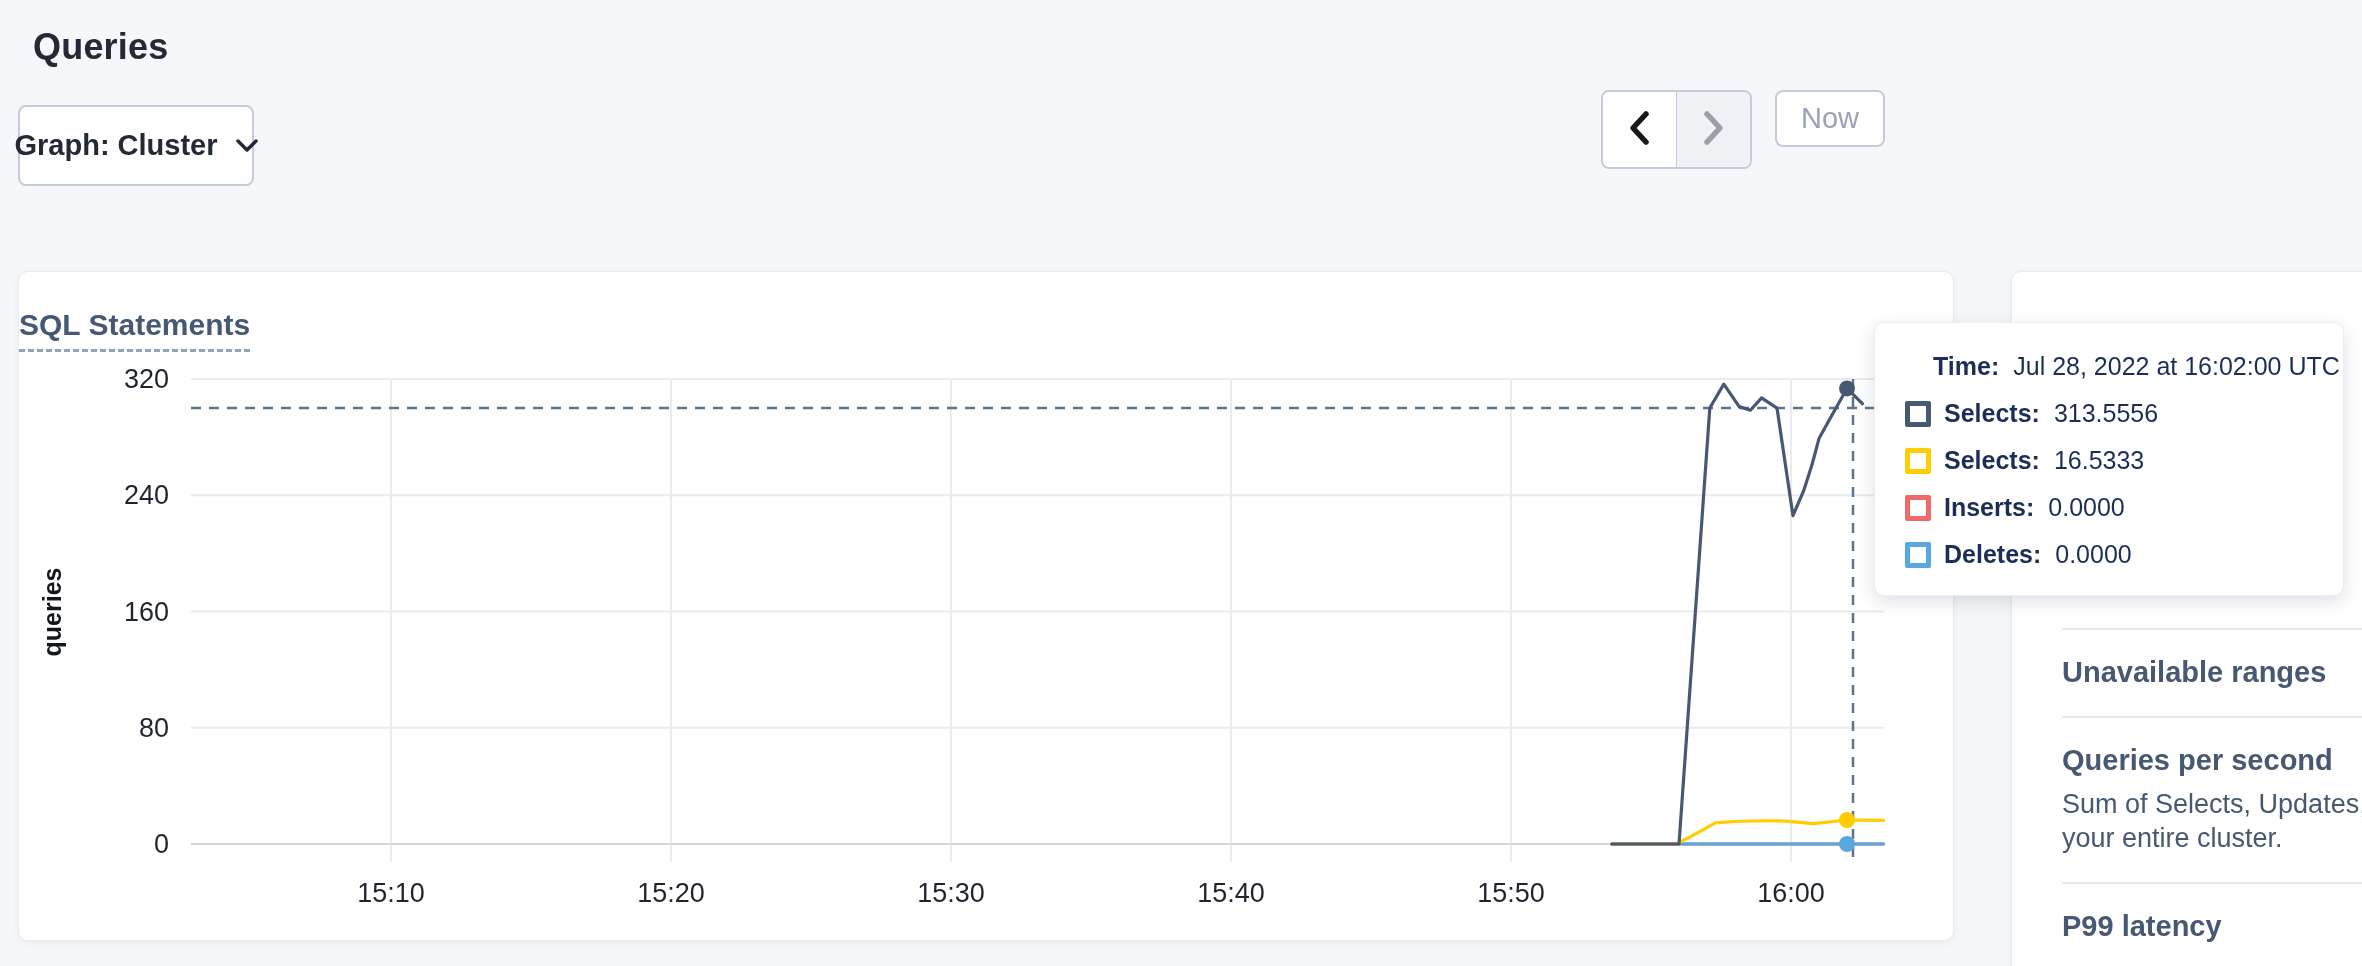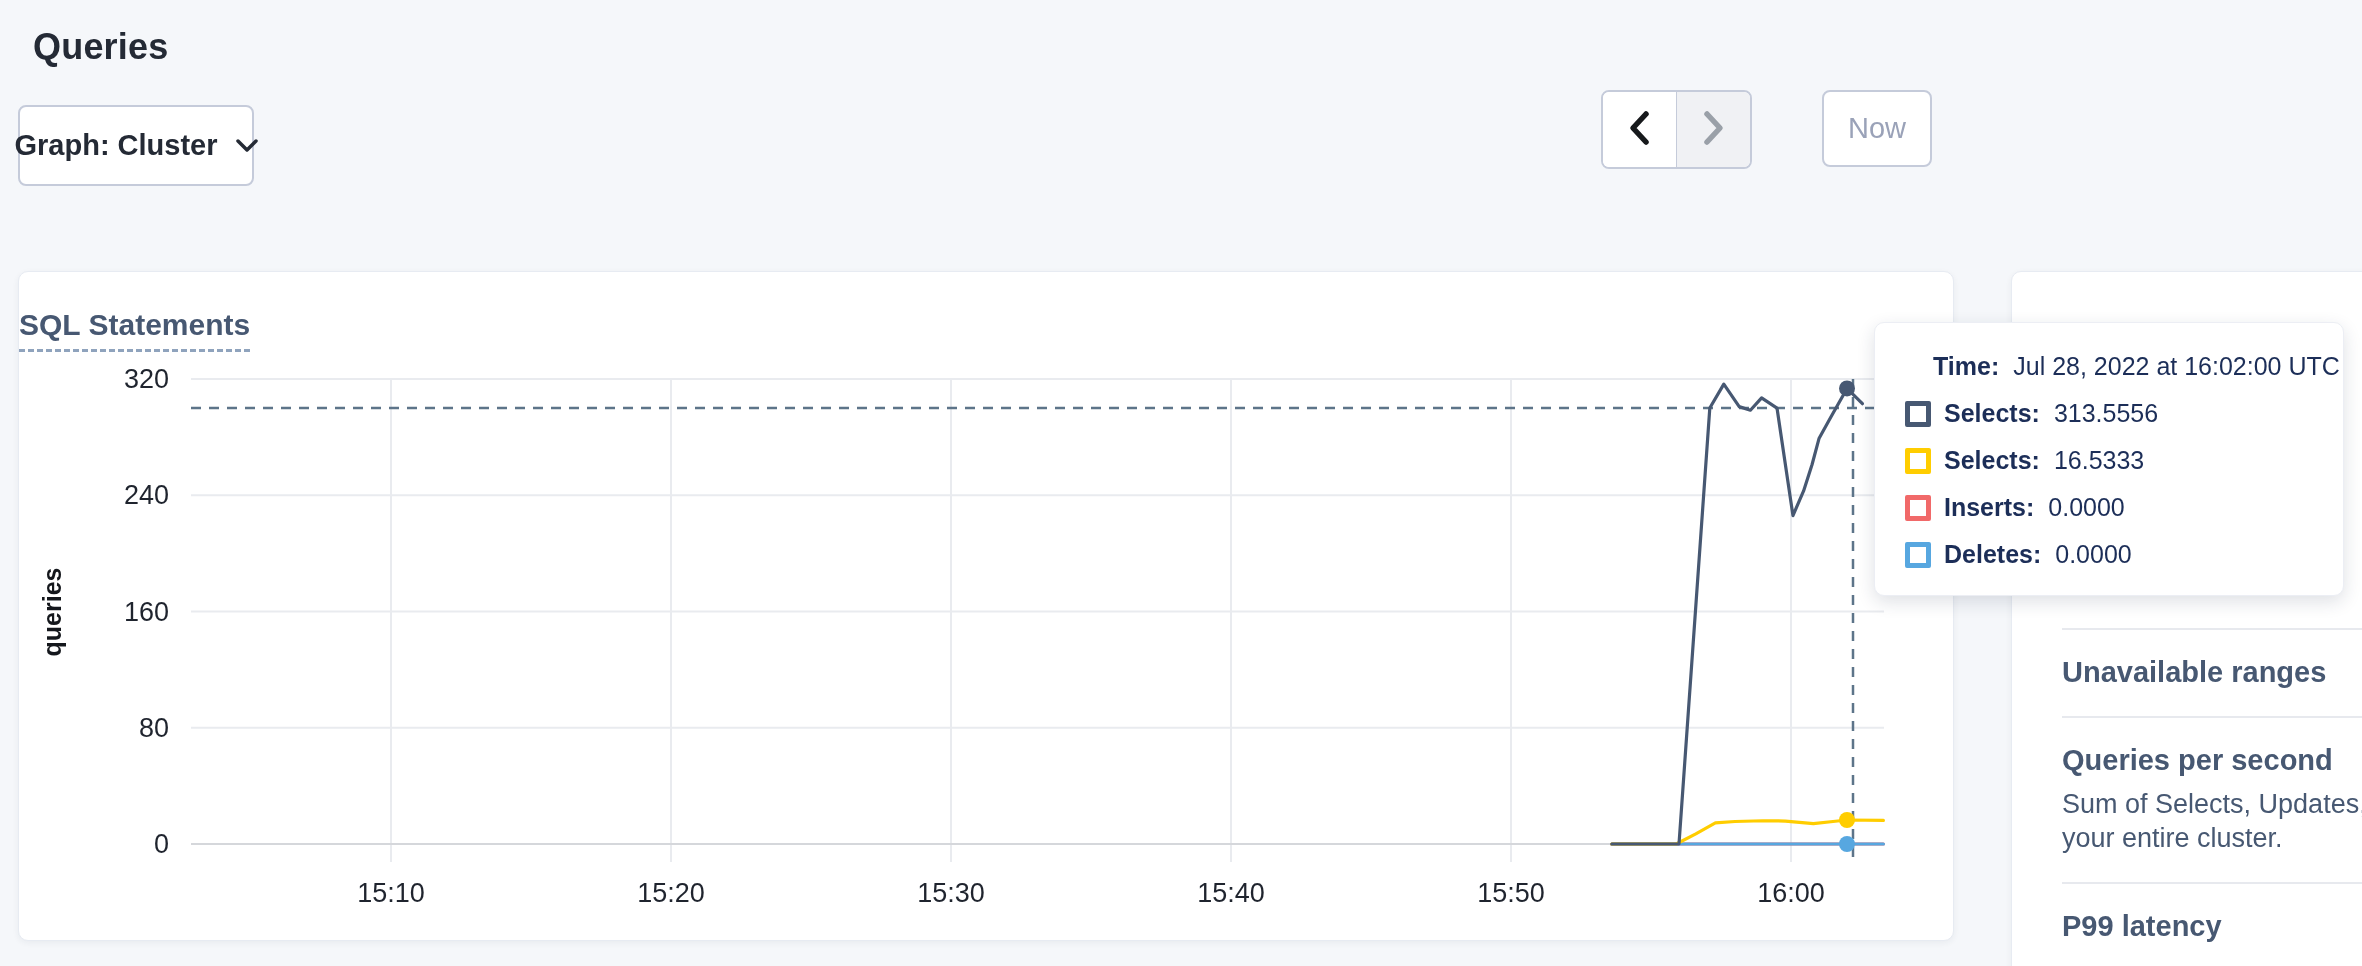--- a/index.html
+++ b/index.html
@@ -18,22 +18,22 @@
   .time-dd{left:728px;width:846px;padding:0 30px;}
   .range-badge{background:#d6dae6;color:#30394d;font-size:25px;font-weight:700;border-radius:8px;
                padding:10px 17px;margin-right:32px;}
   .range-label{font-size:29px;font-weight:500;color:#2c3547;}
   .time-dd .chev{position:absolute;right:42px;}
   .nav-group{left:1601px;width:151px;top:90px;height:79px;padding:0;overflow:hidden;}
   .nav-half{width:73px;height:100%;display:flex;align-items:center;justify-content:center;}
   .nav-prev{background:#fff;}
   .nav-divider{width:2px;height:100%;background:#c5cbda;}
   .nav-next{background:#f0f1f4;}
-  .now-btn{left:1775px;width:110px;top:90px;height:77px;justify-content:center;
-           font-size:29px;font-weight:500;color:#9aa2b8;margin-left:47px;}
+  .now-btn{left:1775px;width:110px;top:90px;height:57px;justify-content:center;
+           font-size:29px;font-weight:500;color:#9aa2b8;}
 
   
   .card{position:absolute;background:#fff;border:1px solid #e7ebf2;border-radius:10px;
         box-shadow:0 2px 6px rgba(40,50,70,.06);box-sizing:border-box;}
   .chart-card{left:18px;top:271px;width:1936px;height:670px;}
   .sidebar-card{left:2011px;top:271px;width:420px;height:720px;border-radius:10px 0 0 0;}
 
   .chart-title-wrap{position:absolute;top:36px;left:0;width:100%;text-align:left;}
   .chart-title{display:inline-block;font-size:30px;font-weight:700;color:#475872;
                border-bottom:3px dashed #8fa3bd;padding-bottom:7px;}

